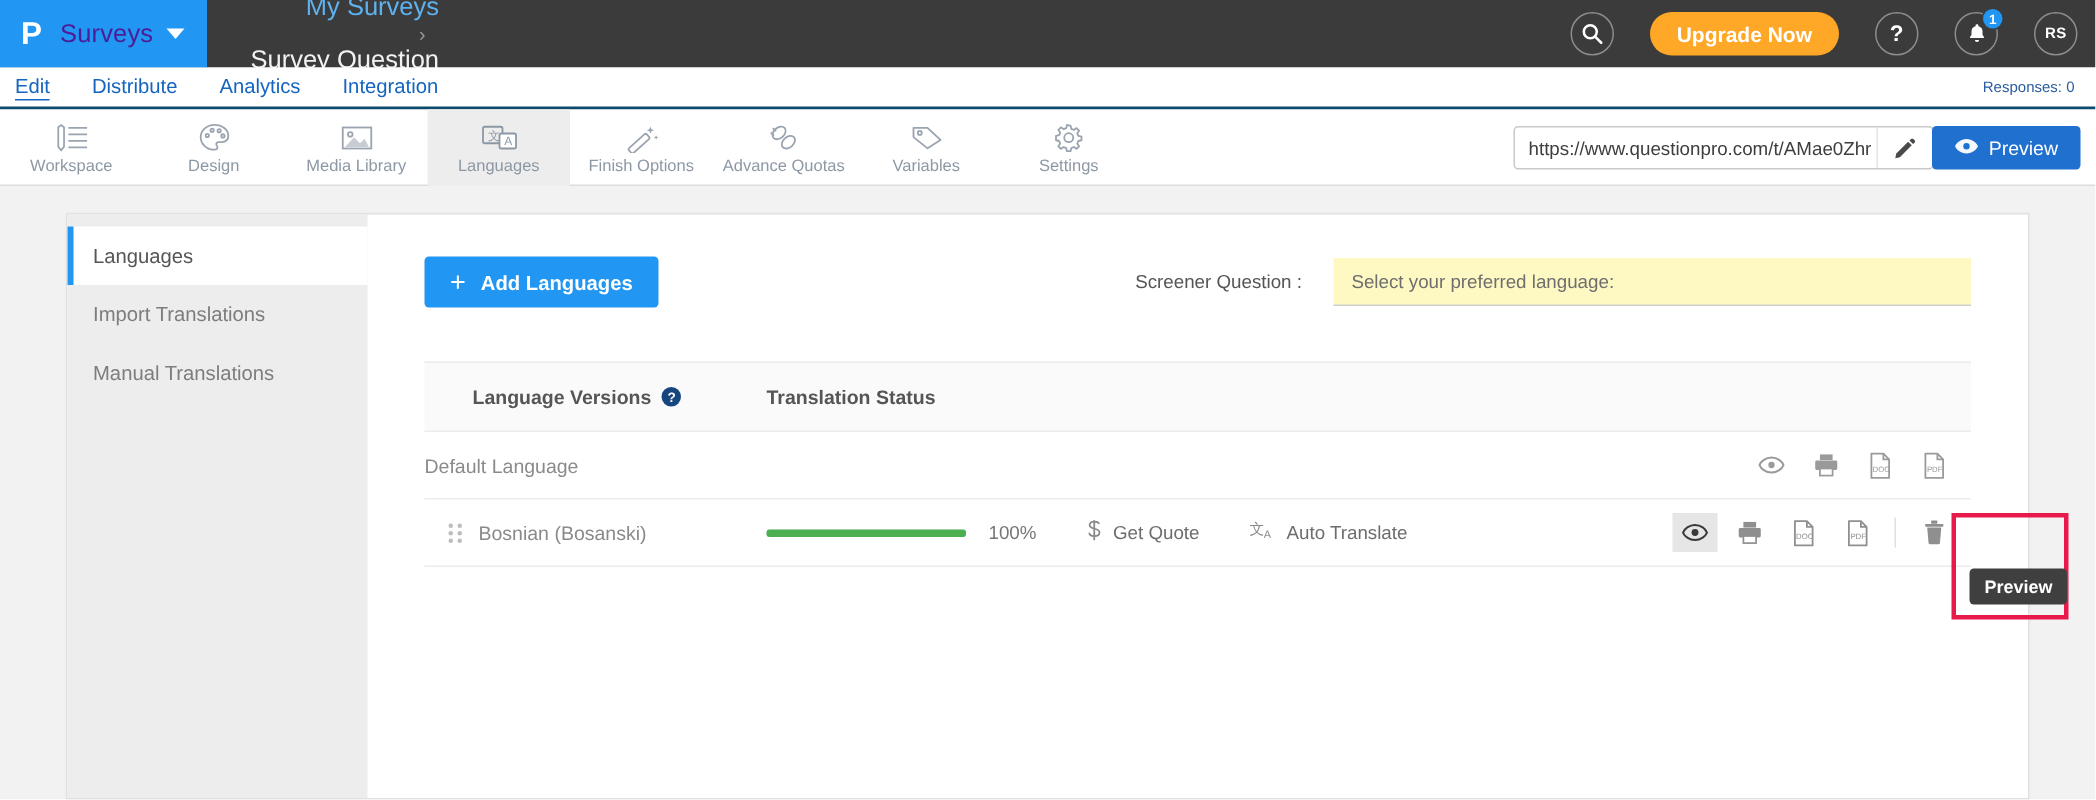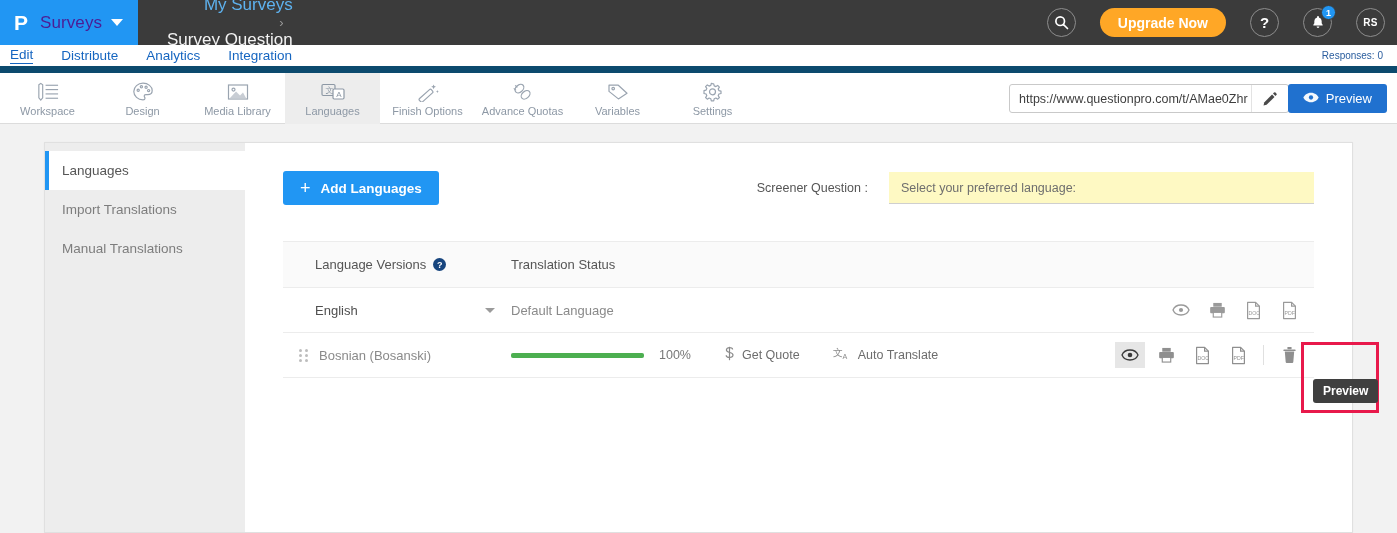--- a/index.html
+++ b/index.html
@@ -65,21 +65,21 @@
     min-width: 15px; height: 15px; border-radius: 50%;
     display: flex; align-items: center; justify-content: center;
     border: 1.5px solid #3b3b3b;
   }
   .avatar-btn { font-size: 10px; font-weight: bold; letter-spacing: .3px; }
 
   
   .navbar {
     height: 28px; width: 100%;
     background: #fff;
-    border-bottom: 7px solid #0c4a6e;
+    border-bottom: 2px solid #0c4a6e;
     display: flex; align-items: center;
     padding-left: 10px;
     position: relative;
   }
   .nav-item {
     font-size: 13.5px; color: #1565c0;
     margin-right: 28px; padding-bottom: 1px;
   }
   .nav-item.active {
     border-bottom: 1px solid #1565c0;
@@ -200,21 +200,21 @@
     border-bottom: 1px solid #ececec;
     position: relative;
   }
   .trow.head {
     background: #fafafa; height: 47px;
     border-top: 1px solid #ececec;
   }
   .c-lang { width: 228px; padding-left: 32px; display: flex; align-items: center; }
   .c-status { flex: 1; display: flex; align-items: center; }
 
-  .th { font-size: 13px; color: #555; font-weight: normal; }
+  .th { font-size: 13px; color: #555; font-weight: bold; }
   .help-dot {
     display: inline-flex; align-items: center; justify-content: center;
     width: 13px; height: 13px; border-radius: 50%;
     background: #17457e; color: #fff;
     font-size: 9px; font-weight: bold;
     margin-left: 7px; vertical-align: middle;
   }
   .cell-txt { font-size: 13px; color: #4f4f4f; }
   .muted { color: #8a8a8a; }
 
@@ -477,24 +477,20 @@
           <div class="c-lang">
             <span class="th">Language Versions</span>
             <span class="help-dot">?</span>
           </div>
           <div class="c-status">
             <span class="th">Translation Status</span>
           </div>
         </div>
 
         <div class="trow">
-          <div class="c-lang">
-            <span class="cell-txt">English</span>
-            <span class="lang-caret"></span>
-          </div>
           <div class="c-status">
             <span class="cell-txt muted">Default Language</span>
           </div>
           <div class="row-icons">
             <div class="ico-btn">
               <svg width="18" height="12" viewBox="0 0 18 12" fill="none" stroke="#9a9a9a" stroke-width="1.3">
                 <path d="M9 1C5 1 2 3.6 1 6c1 2.4 4 5 8 5s7-2.6 8-5c-1-2.4-4-5-8-5z"></path>
                 <circle cx="9" cy="6" r="2.1" fill="#9a9a9a" stroke="none"></circle>
               </svg>
             </div>

